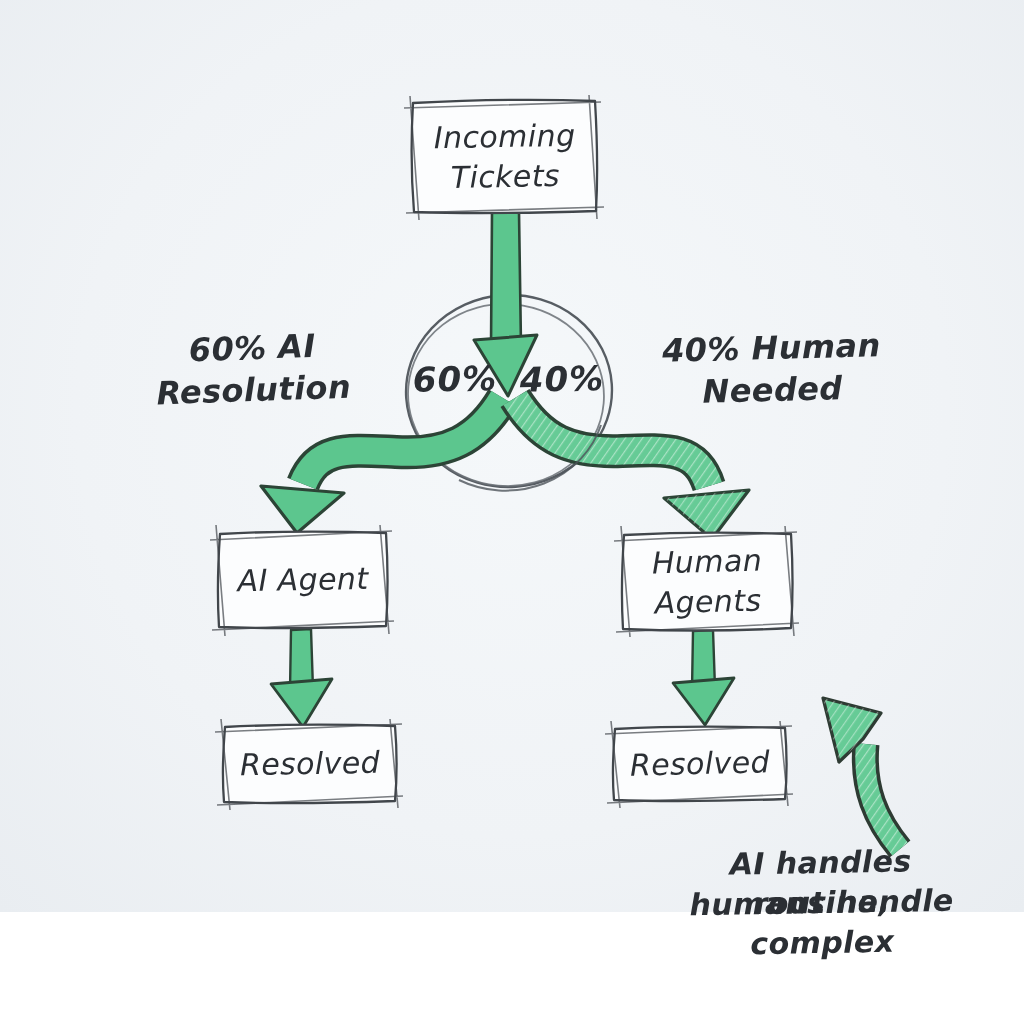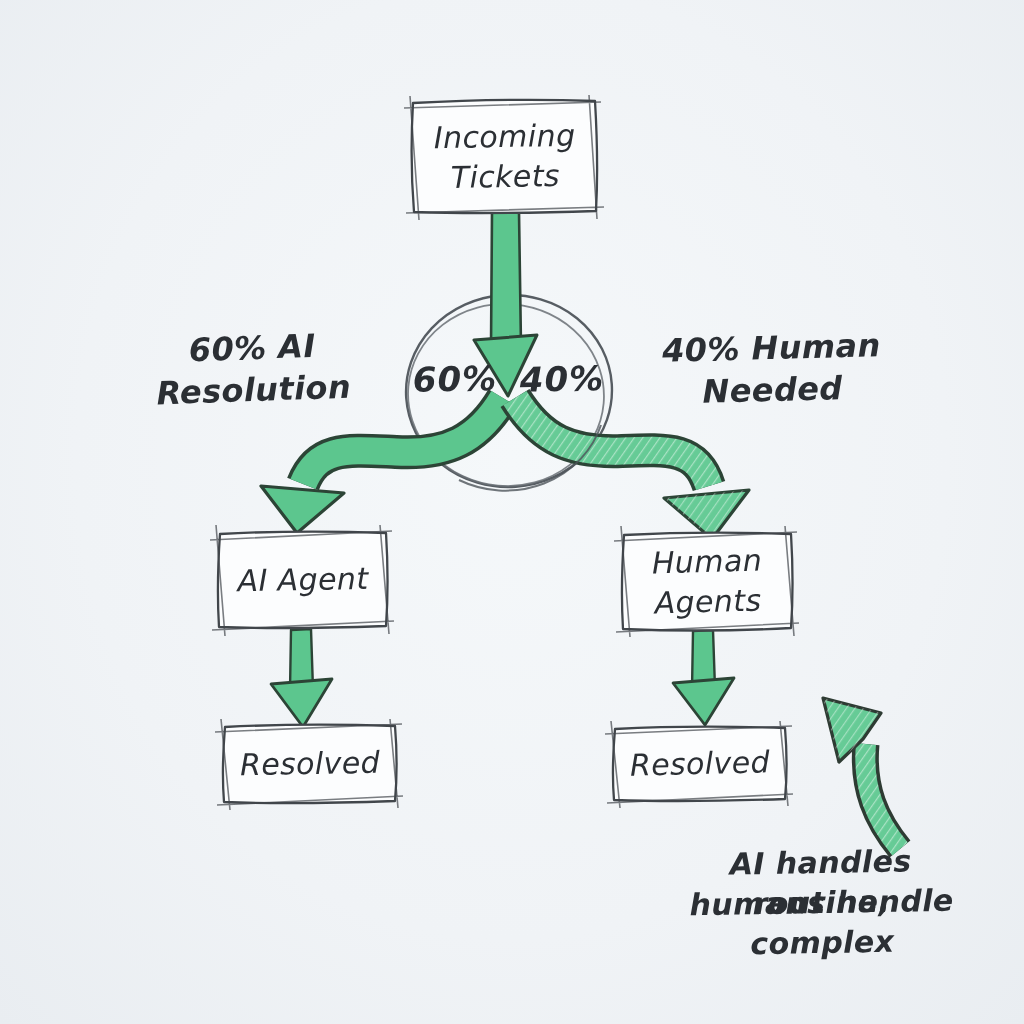--- a/index.html
+++ b/index.html
@@ -1,21 +1,21 @@
 <!DOCTYPE html>
 <html><head>
 <meta charset="utf-8">
 <style>
   html,body{margin:0;padding:0;}
   body{
     width:1024px;height:1024px;overflow:hidden;
     font-family:"DejaVu Sans","Liberation Sans",sans-serif;
   }
   .canvas{
-    position:relative;width:1024px;height:1024px;
+    position:relative;width:1024px;height:912px;
     background:radial-gradient(ellipse at 50% 45%, #f5f8fa 0%, #f0f3f6 60%, #e9edf1 100%);
   }
   svg.art{position:absolute;left:0;top:0;}
   .txt{
     position:absolute;display:flex;align-items:center;justify-content:center;
     text-align:center;color:#2b2f34;font-style:italic;letter-spacing:.4px;
     line-height:1.32;white-space:pre-line;
   }
   .box-label{font-size:30px;}
   .pct{font-size:34px;font-weight:bold;letter-spacing:1px;}

